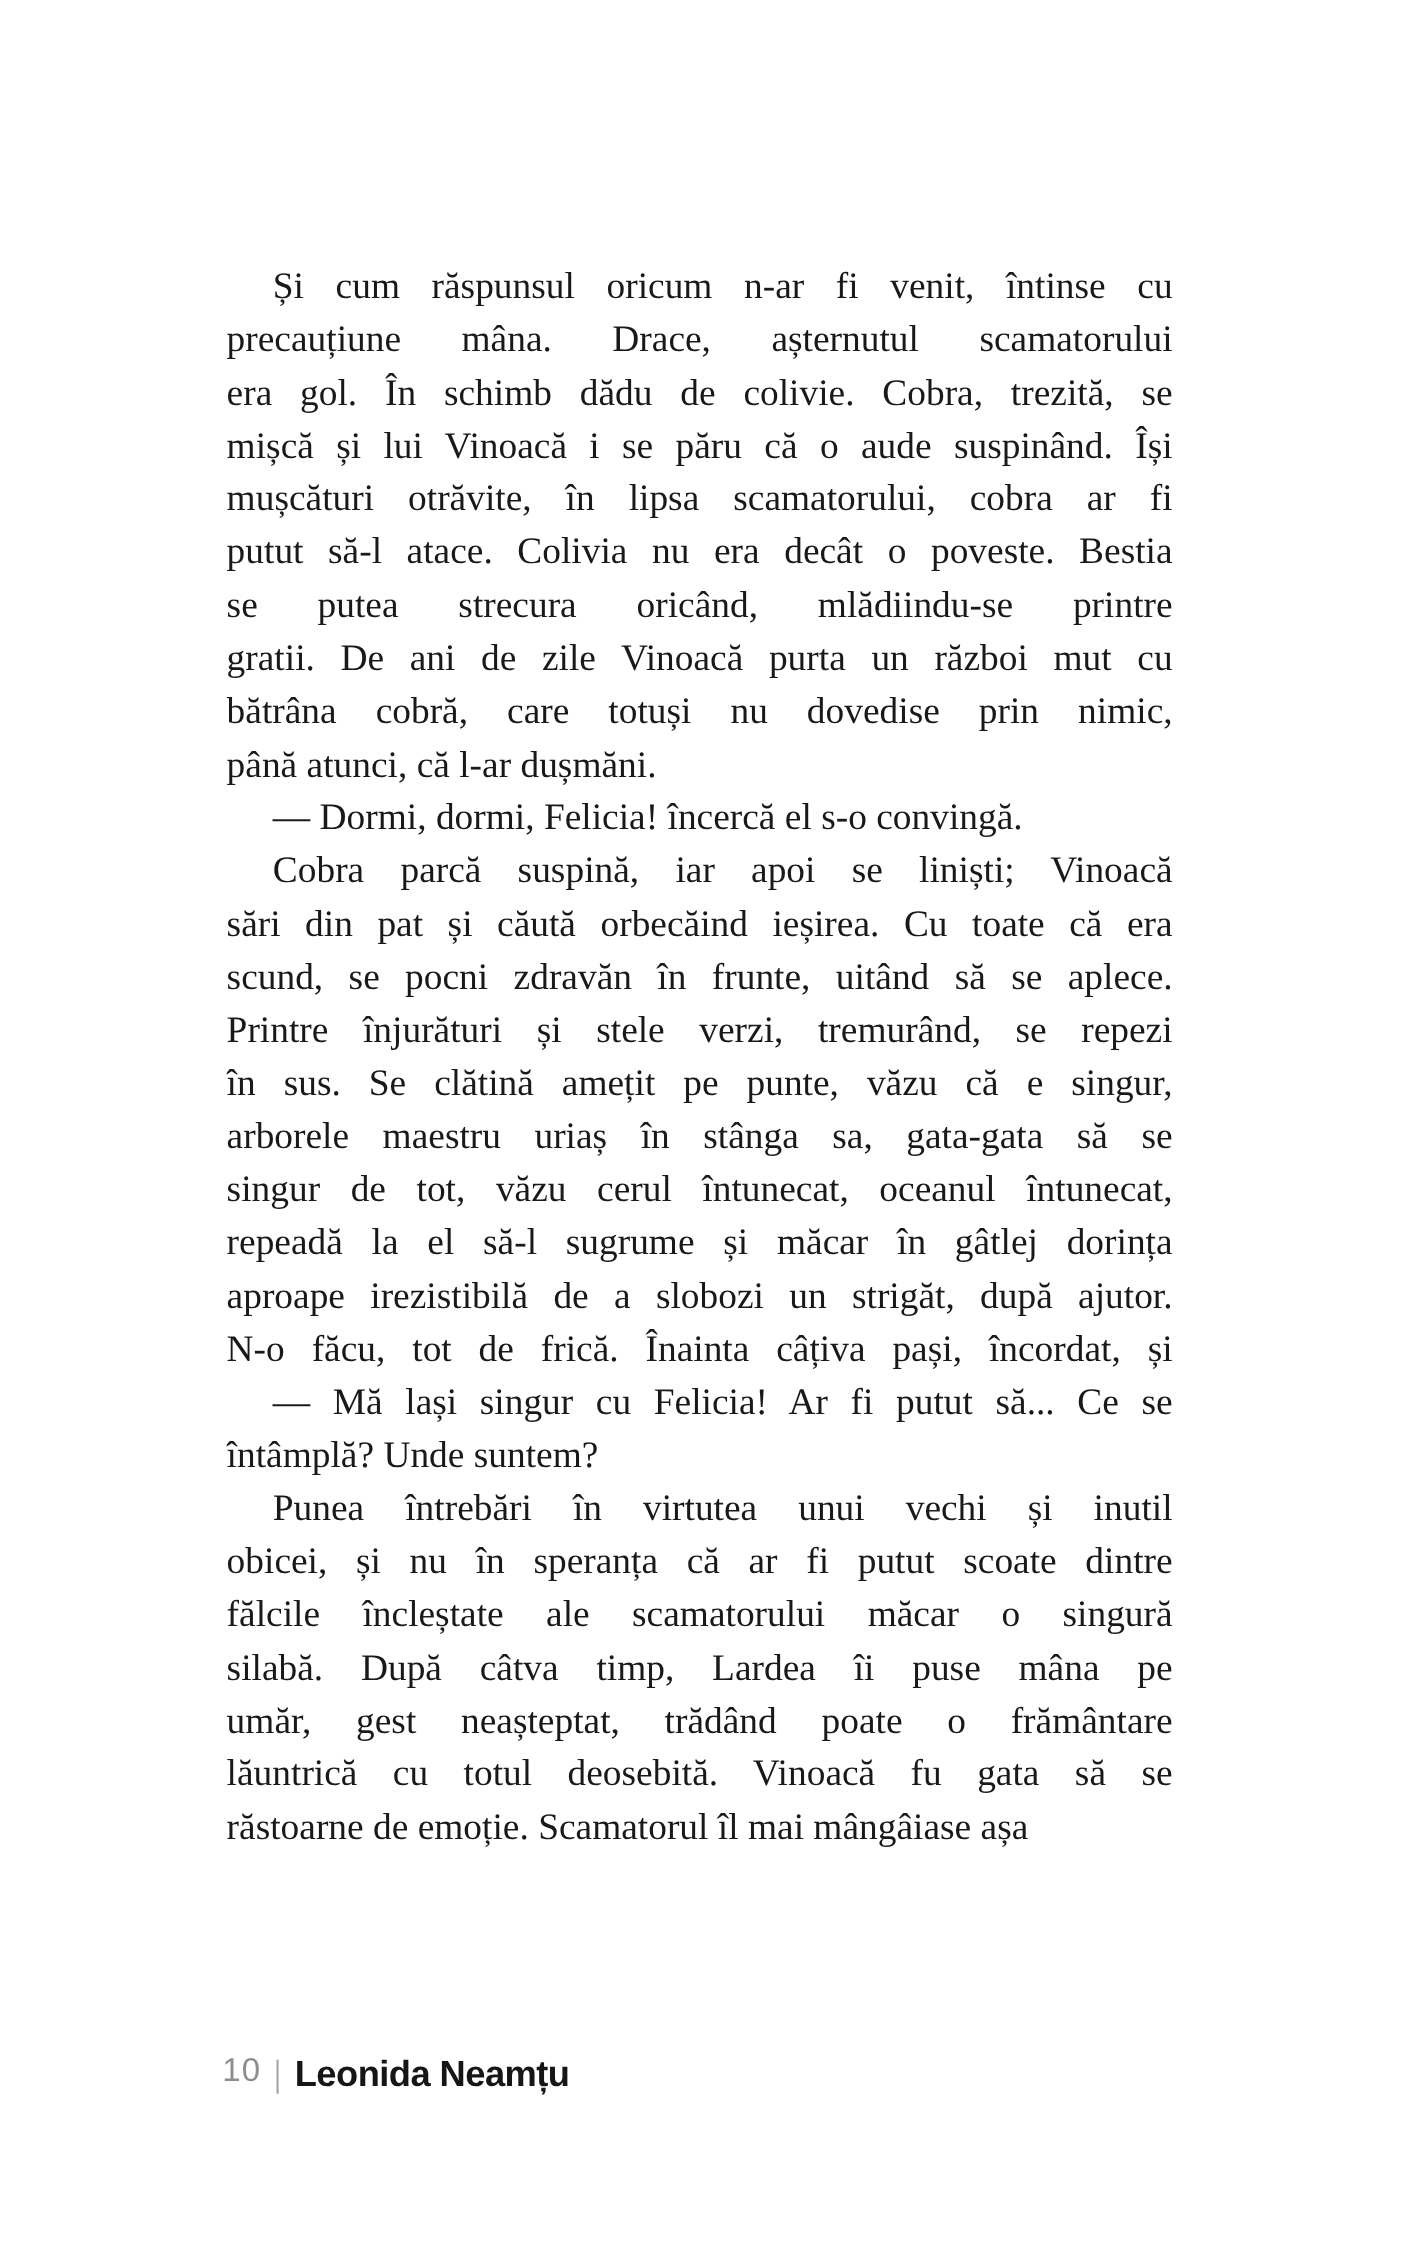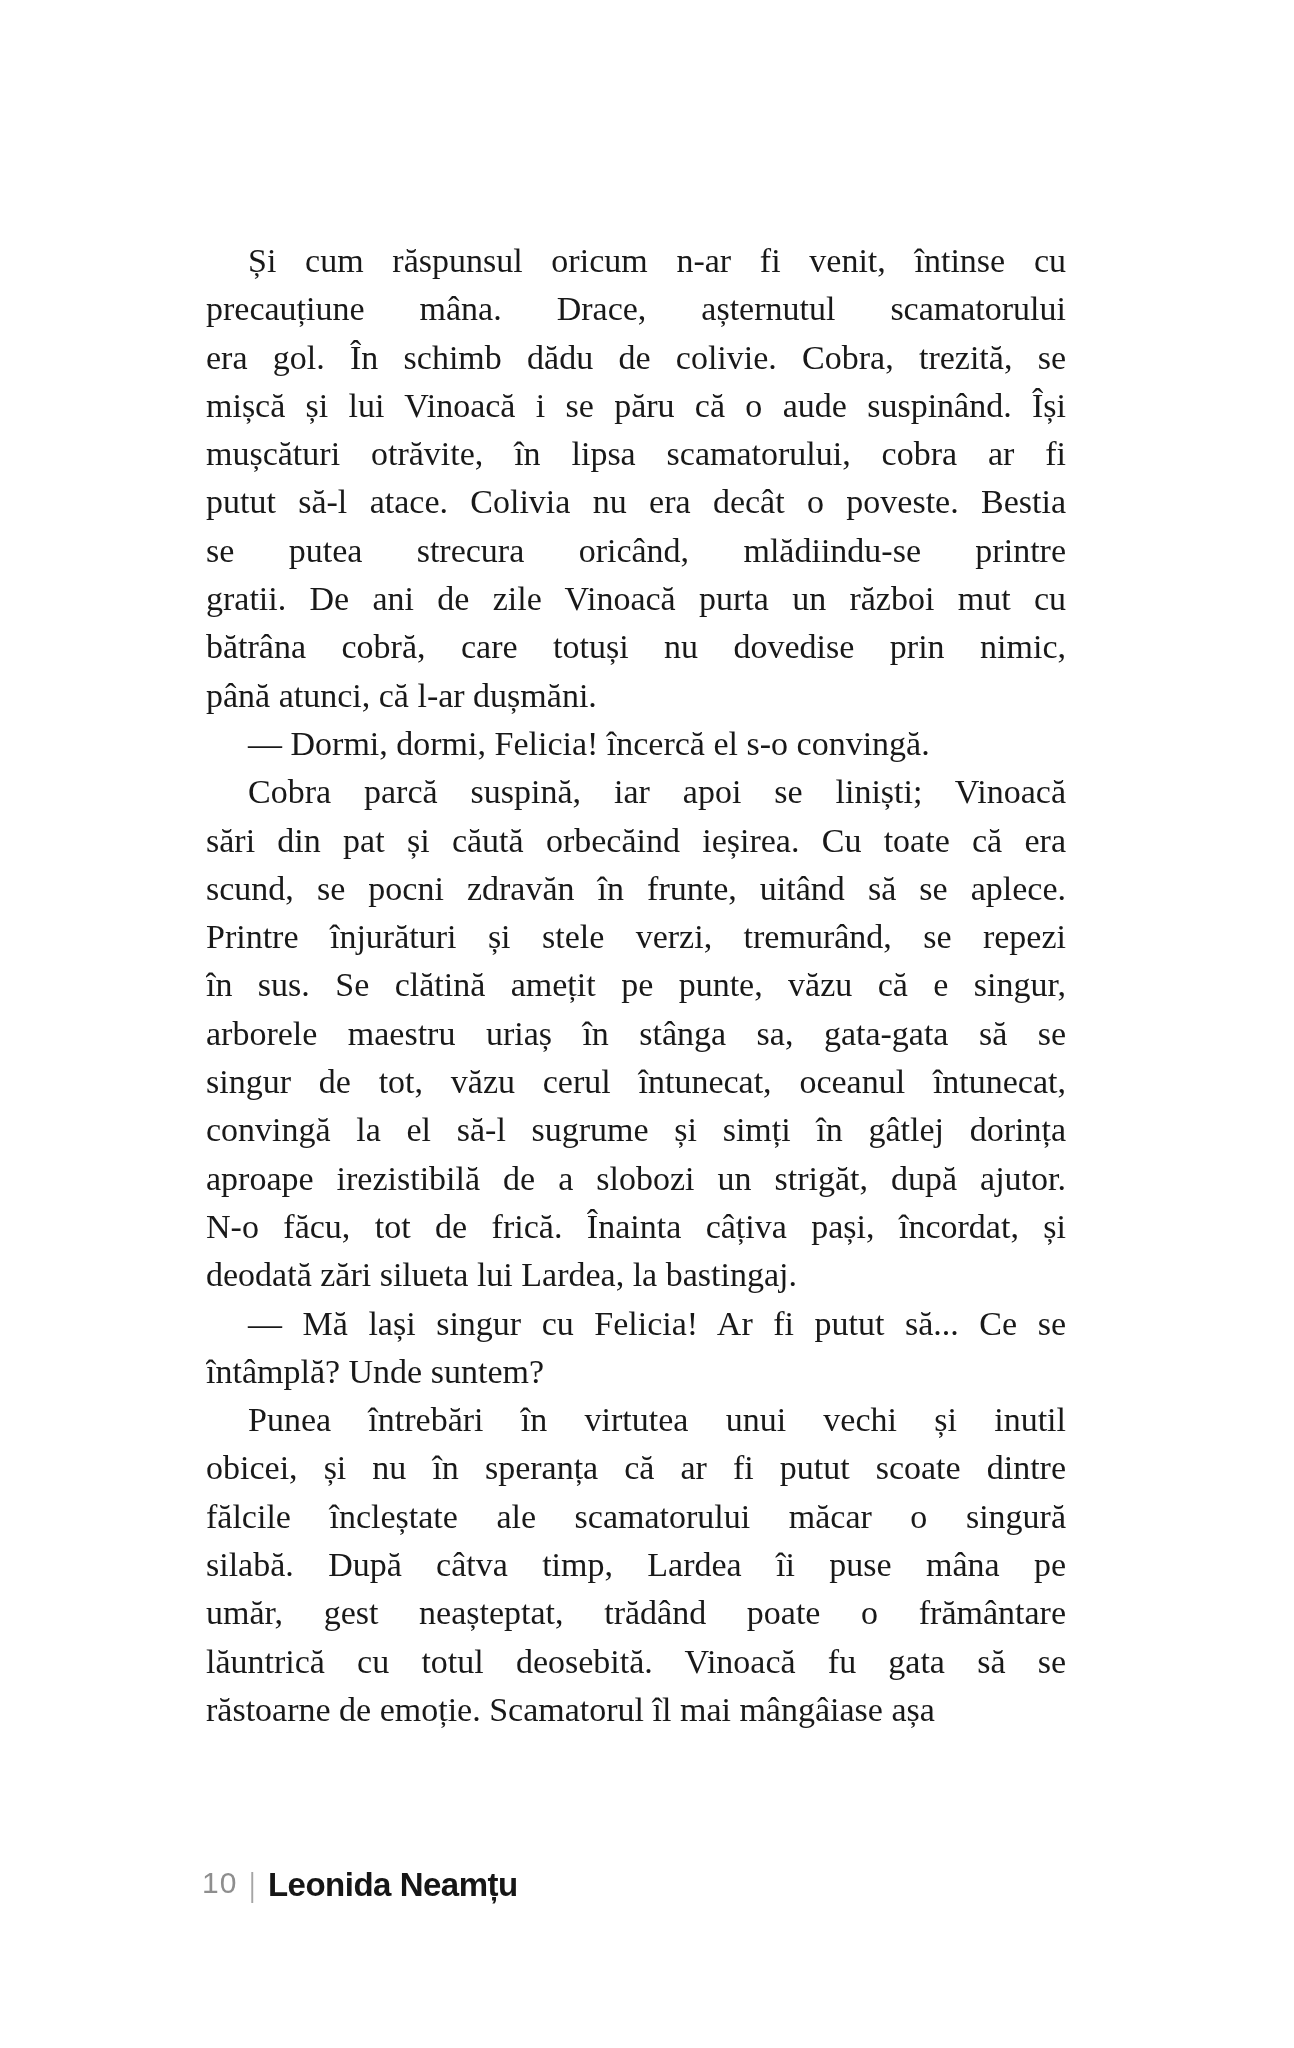--- a/index.html
+++ b/index.html
@@ -82,24 +82,23 @@
     <div class="line">bătrâna cobră, care totuși nu dovedise prin nimic,</div>
     <div class="line end">până atunci, că l-ar dușmăni.</div>
     <div class="line indent end">— Dormi, dormi, Felicia! încercă el s-o convingă.</div>
     <div class="line indent">Cobra parcă suspină, iar apoi se liniști; Vinoacă</div>
     <div class="line">sări din pat și căută orbecăind ieșirea. Cu toate că era</div>
     <div class="line">scund, se pocni zdravăn în frunte, uitând să se aplece.</div>
     <div class="line">Printre înjurături și stele verzi, tremurând, se repezi</div>
     <div class="line">în sus. Se clătină amețit pe punte, văzu că e singur,</div>
     <div class="line">arborele maestru uriaș în stânga sa, gata-gata să se</div>
     <div class="line">singur de tot, văzu cerul întunecat, oceanul întunecat,</div>
-    <div class="line">convingă la el să-l sugrume și simți în gâtlej dorința</div>
+    <div class="line">repeadă la el să-l sugrume și măcar în gâtlej dorința</div>
     <div class="line">aproape irezistibilă de a slobozi un strigăt, după ajutor.</div>
     <div class="line">N-o făcu, tot de frică. Înainta câțiva pași, încordat, și</div>
-    <div class="line end">deodată zări silueta lui Lardea, la bastingaj.</div>
     <div class="line indent">— Mă lași singur cu Felicia! Ar fi putut să... Ce se</div>
     <div class="line end">întâmplă? Unde suntem?</div>
     <div class="line indent">Punea întrebări în virtutea unui vechi și inutil</div>
     <div class="line">obicei, și nu în speranța că ar fi putut scoate dintre</div>
     <div class="line">fălcile încleștate ale scamatorului măcar o singură</div>
     <div class="line">silabă. După câtva timp, Lardea îi puse mâna pe</div>
     <div class="line">umăr, gest neașteptat, trădând poate o frământare</div>
     <div class="line">lăuntrică cu totul deosebită. Vinoacă fu gata să se</div>
     <div class="line end">răstoarne de emoție. Scamatorul îl mai mângâiase așa</div>
   </div>

